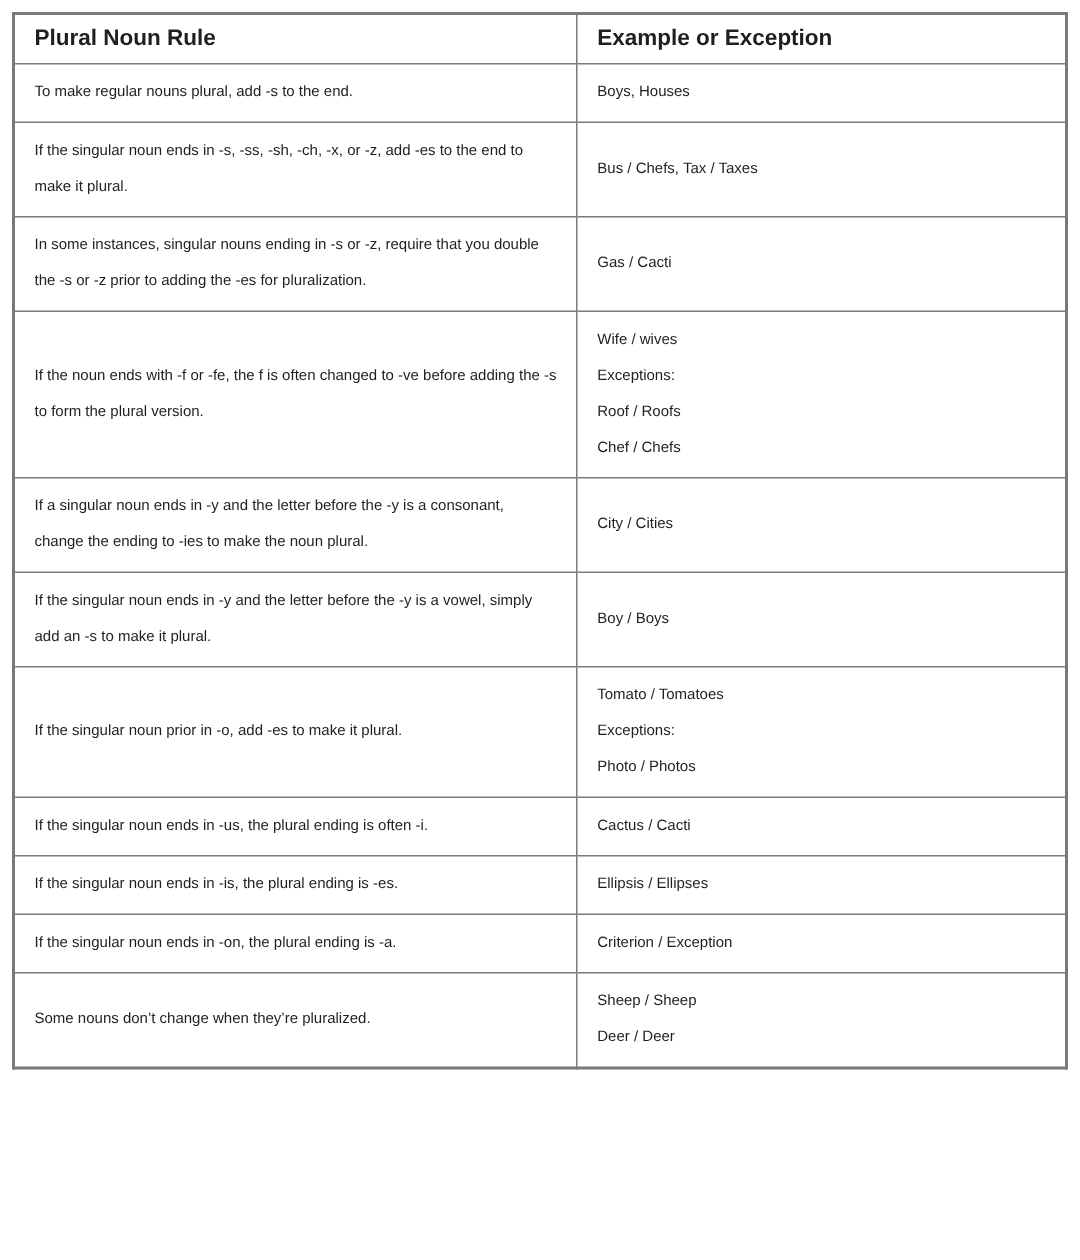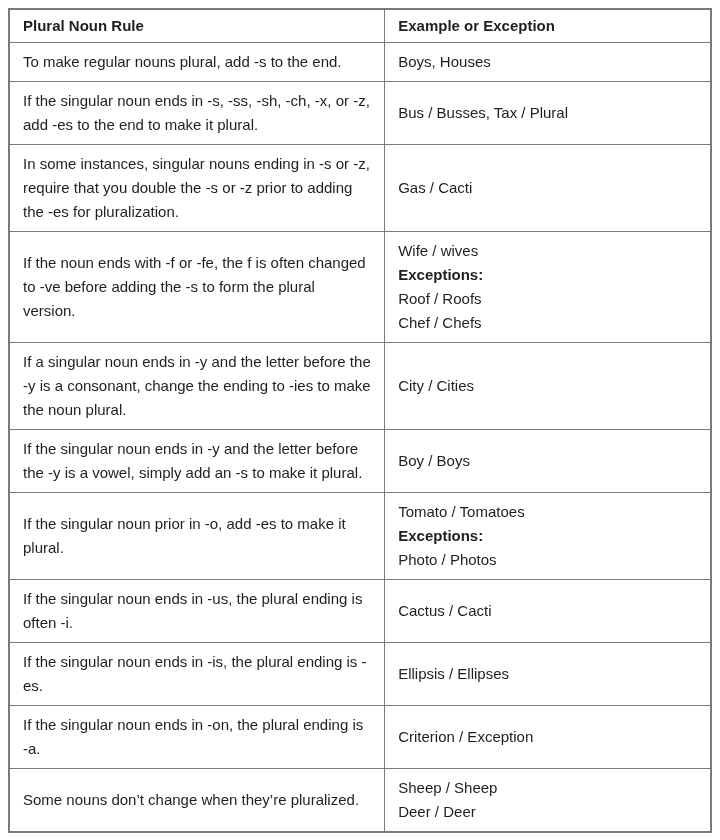--- a/index.html
+++ b/index.html
@@ -31,27 +31,27 @@
     vertical-align: middle;
     color: #1f1f1f;
   }
   th {
     font-size: 15px;
     font-weight: bold;
     line-height: 22px;
     padding: 5px 13px;
   }
   td {
-    font-size: 15px;
+    font-size: 10px;
     line-height: 24px;
     padding: 7px 13px;
   }
   .rule-col { width: 49.6%; }
   .example-line { line-height: 24px; }
-  .example-line.bold { font-weight: bold; }
+  .example-line.bold { font-weight: normal; }
 </style>
 </head>
 <body>
 
 <div class="page">
   <table class="rules-table">
     <thead>
       <tr>
         <th class="rule-col">Plural Noun Rule</th>
         <th class="example-col">Example or Exception</th>
@@ -61,21 +61,21 @@
   <tr class="rule-row">
     <td class="rule-cell">To make regular nouns plural, add -s to the end.</td>
     <td class="example-cell">
             <div class="example-line">Boys, Houses</div>
           </td>
   </tr>
 
   <tr class="rule-row">
     <td class="rule-cell">If the singular noun ends in -s, -ss, -sh, -ch, -x, or -z, add -es to the end to make it plural.</td>
     <td class="example-cell">
-            <div class="example-line">Bus / Busses, Tax / Plural</div>
+            <div class="example-line">Bus / Chefs, Tax / Taxes</div>
           </td>
   </tr>
 
   <tr class="rule-row">
     <td class="rule-cell">In some instances, singular nouns ending in -s or -z, require that you double the -s or -z prior to adding the -es for pluralization.</td>
     <td class="example-cell">
             <div class="example-line">Gas / Cacti</div>
           </td>
   </tr>
 

